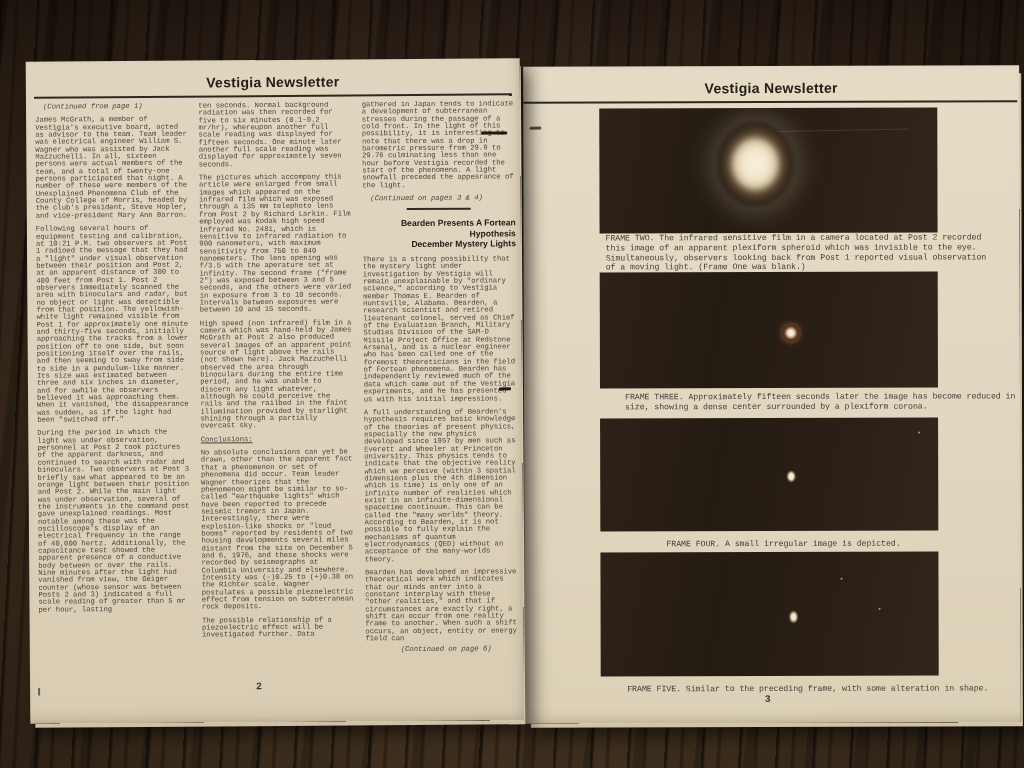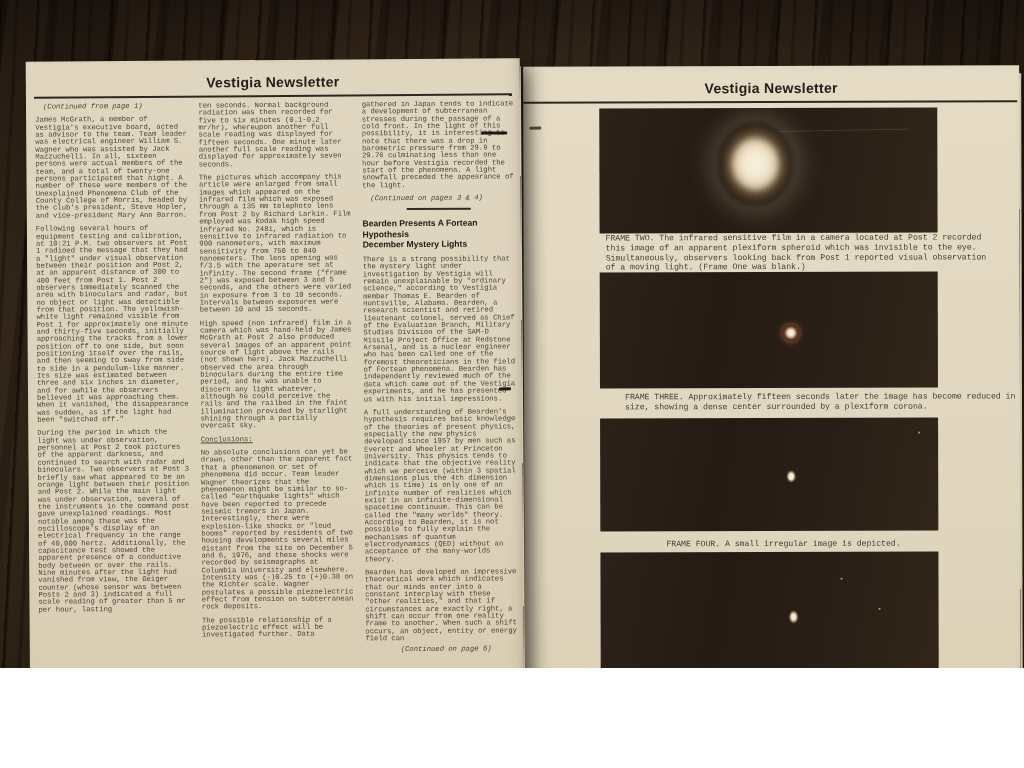--- a/index.html
+++ b/index.html
@@ -1,21 +1,21 @@
 <!DOCTYPE html>
 <html><head>
 <meta charset="utf-8">
 <style>
   html,body{margin:0;padding:0;}
   body{
     width:1024px;height:768px;overflow:hidden;
     font-family:"Liberation Mono", monospace;
   }
   .scene{
-    position:relative;width:1024px;height:668px;overflow:hidden;
+    position:relative;width:1024px;height:768px;overflow:hidden;
     background:
       radial-gradient(ellipse at 50% 42%, rgba(255,250,240,0.05) 0%, rgba(0,0,0,0.0) 55%, rgba(0,0,0,0.38) 100%),
       repeating-linear-gradient(93deg,
         rgba(10,6,3,0.55) 0px, rgba(10,6,3,0.55) 2px,
         rgba(0,0,0,0) 4px, rgba(0,0,0,0) 15px,
         rgba(18,11,6,0.35) 16px, rgba(18,11,6,0.35) 18px,
         rgba(0,0,0,0) 20px, rgba(0,0,0,0) 37px),
       repeating-linear-gradient(96deg,
         rgba(0,0,0,0.22) 0px, rgba(0,0,0,0.22) 7px,
         rgba(90,66,44,0.10) 9px, rgba(90,66,44,0.10) 48px,
@@ -66,21 +66,21 @@
   .col{flex:1 1 0;overflow:hidden;}
   .col p{
     margin:0 0 6px 0;
     font-size:7.3px;line-height:7.35px;letter-spacing:-0.05px;
     text-align:left;color:#4a443c;
   }
   .note{font-style:italic;padding-left:8px;color:#55504a;}
   .underlined{text-decoration:underline;}
   .divider{width:64px;height:2px;background:#2e2b26;margin:6px auto 8px auto;}
   .article-title{
-    margin:0 0 6px 0;text-align:left;
+    margin:0 0 6px 0;text-align:right;
     font-family:"Liberation Sans", sans-serif;
     font-weight:700;font-size:8.6px;line-height:10.5px;color:#242019;
   }
   .pagenum{
     position:absolute;font-weight:700;font-size:10px;color:#3c3831;
   }
   .page-left .pagenum{left:226px;bottom:30px;}
   .page-right .pagenum{left:240px;bottom:18px;}
   .photo{
     position:absolute;left:76px;width:338px;

